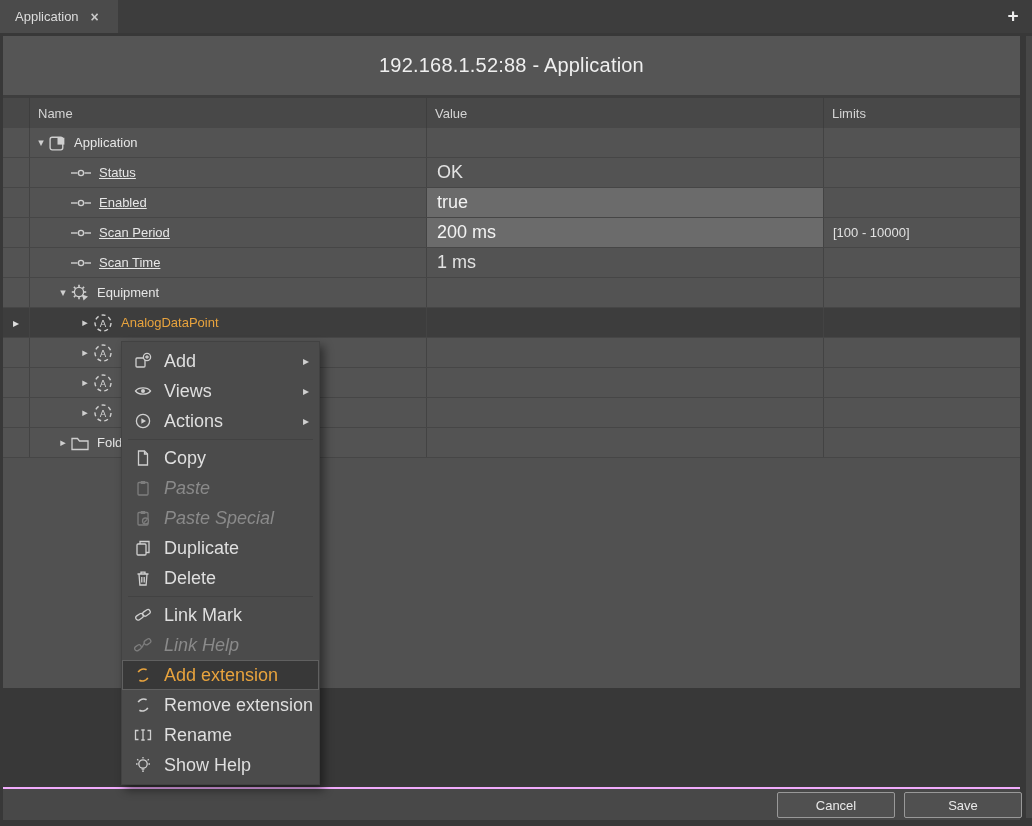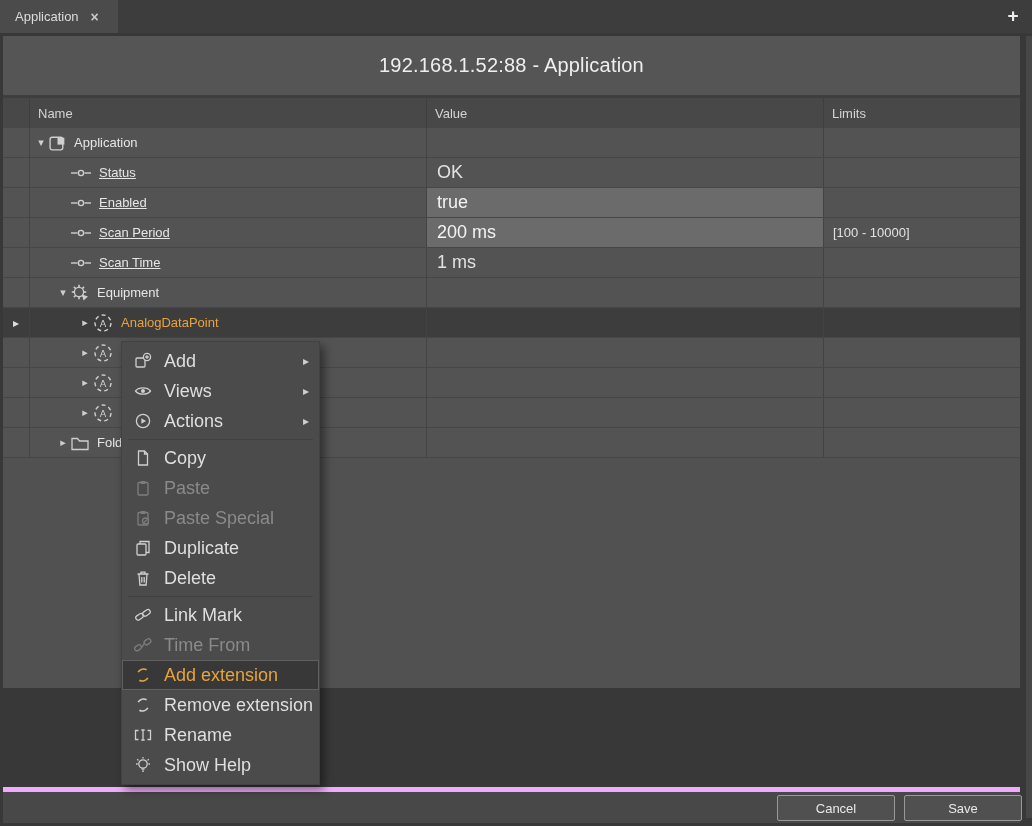--- a/index.html
+++ b/index.html
@@ -45,35 +45,35 @@
   .exp.down::before{content:"▾";}
   .exp.right::before{content:"▸";}
   .tree-icon{display:flex;align-items:center;justify-content:center;color:#CFCFCF;flex:0 0 auto;margin-right:7px;}
   .tree-label{white-space:nowrap;}
   .ind-lv0{padding-left:4px;}
   .ind-prop{padding-left:40px;text-decoration:underline;}
   .ind-lv1{padding-left:26px;}
   .ind-lv2{padding-left:48px;}
   
   .footer{position:absolute;left:0;top:751px;width:1017px;height:31px;background:#484848;
-          border-top:5px solid #f0abfc;box-sizing:content-box;}
+          border-top:2px solid #f0abfc;box-sizing:content-box;}
   .btn{position:absolute;top:3px;height:26px;box-sizing:border-box;background:#505050;
        border:1px solid #999999;border-radius:2px;color:#E9E9E9;font-size:13px;
        display:flex;align-items:center;justify-content:center;}
   .btn-cancel{left:774px;width:118px;}
   .btn-save{left:901px;width:118px;}
   
   .menu{position:absolute;left:121px;top:341px;width:199px;background:#4B4B4B;
         border:1px solid #424242;box-sizing:border-box;padding:4px 0;
         box-shadow:4px 5px 9px rgba(0,0,0,.45);z-index:10;}
   .mi{height:30px;display:flex;align-items:center;position:relative;color:#DFDFDF;font-size:18px;}
   .mic{width:20px;margin-left:11px;display:flex;align-items:center;justify-content:center;color:#CFCFCF;}
   .mil{margin-left:11px;white-space:nowrap;}
   .sub::before{content:"▸";position:absolute;right:10px;top:8px;color:#CFCFCF;font-size:12px;}
-  .mi.disabled{color:#8A8A8A;}
+  .mi.disabled{color:#8A8A8A;font-style:italic;}
   .mi.disabled .mic{color:#8A8A8A;opacity:.8;}
   .mi.hl{background:#383838;outline:1px solid #606060;outline-offset:-1px;color:#E8A33D;}
   .mi.hl .mic{color:#E8A33D;}
   .msep{height:1px;background:#424242;margin:3px 6px;}
   svg{display:block;}
 </style>
 </head>
 <body>
 
 <div class="tab-bar">
@@ -395,21 +395,21 @@
   </div>
 
   <div class="mi disabled">
     <span class="mic">
       <svg width="18" height="18" viewBox="0 0 18 18" fill="none" stroke="currentColor" stroke-width="1.3">
         <rect x="0.5" y="9.5" width="7" height="4.6" rx="2.3" transform="rotate(-35 4 11.8)"></rect>
         <rect x="10" y="3.5" width="7" height="4.6" rx="2.3" transform="rotate(-35 13.5 5.8)"></rect>
         <path d="M8,11.5 l2,-4"></path>
       </svg>
     </span>
-    <span class="mil">Time From</span>
+    <span class="mil">Link Help</span>
   </div>
 
   <div class="mi hl">
     <span class="mic">
       <svg width="18" height="18" viewBox="0 0 18 18" fill="none" stroke="currentColor" stroke-width="1.6">
         <path d="M4.2,6.2 A6,6 0 0 1 12.6,3.8"></path>
         <path d="M13.8,11.8 A6,6 0 0 1 5.4,14.2"></path>
       </svg>
     </span>
     <span class="mil">Add extension</span>

